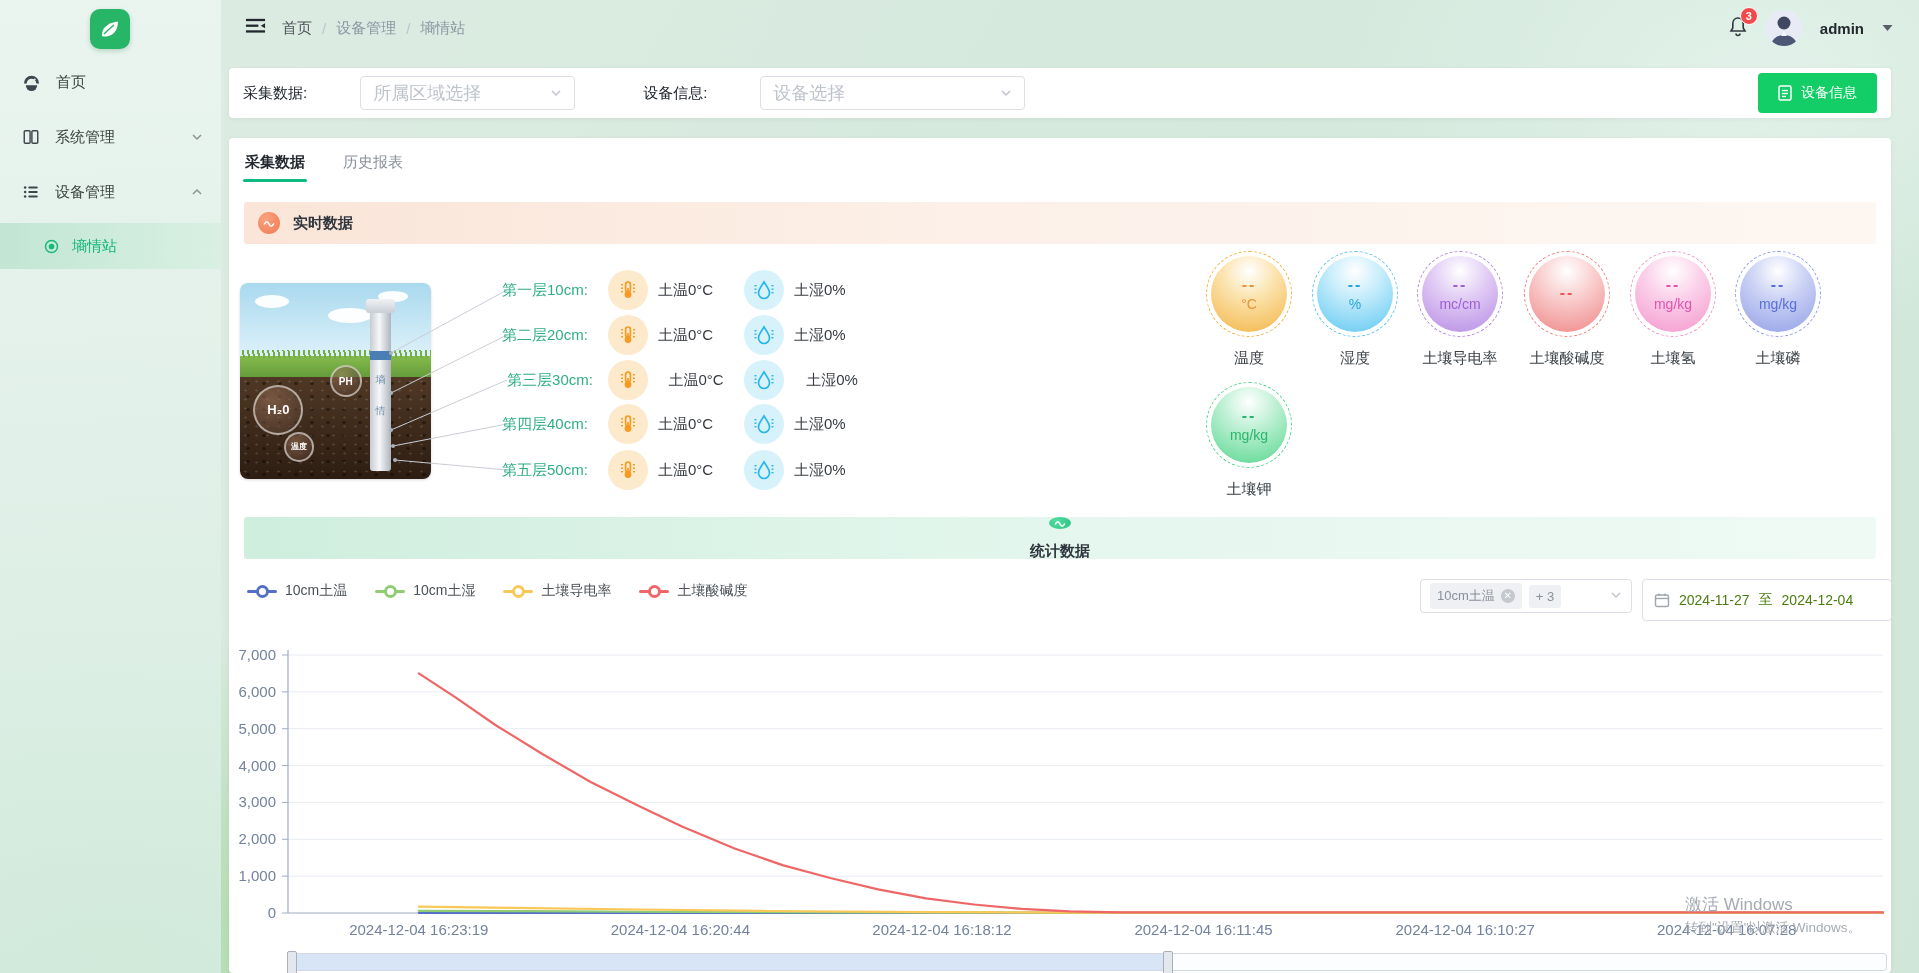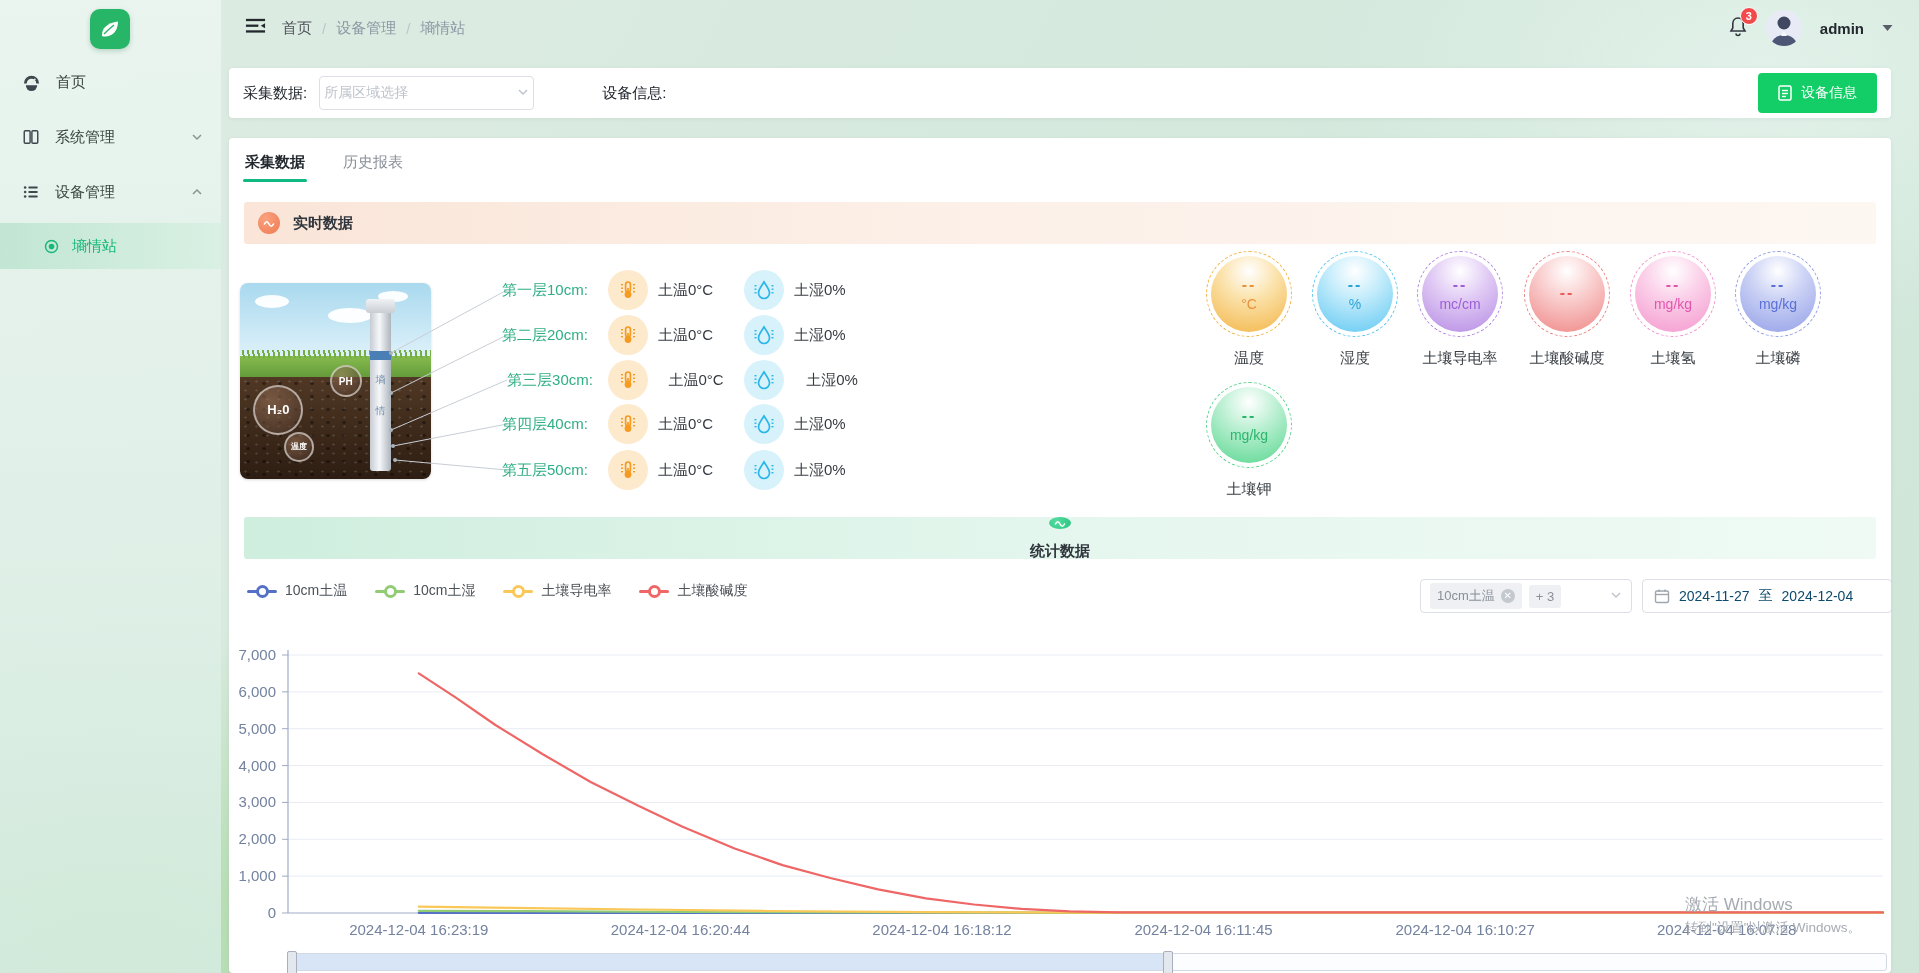--- a/index.html
+++ b/index.html
@@ -38,21 +38,21 @@
     line-height:16px;padding:0 5px;border-radius:9px;border:1px solid #fff;font-weight:bold;}
   .avatar{width:36px;height:36px;border-radius:50%;background:#e8ebf5;overflow:hidden;
     display:flex;align-items:flex-end;justify-content:center;cursor:pointer;}
   .uname{font-size:15px;font-weight:bold;color:#23282e;cursor:pointer;}
   
   .card{position:absolute;background:#fff;border-radius:4px;box-shadow:0 1px 4px rgba(60,90,75,.08);}
   .filter-card{left:229px;top:68px;width:1662px;height:50px;display:flex;align-items:center;
     padding:0 14px;box-sizing:border-box;gap:12px;}
   .flabel{font-size:15px;color:#20262e;}
   .select{height:34px;border:1px solid #dcdfe6;border-radius:4px;background:#fff;display:flex;
-    align-items:center;padding:0 4px;box-sizing:border-box;color:#bfc4cc;font-size:14px;cursor:pointer;}
+    align-items:center;padding:0 12px;box-sizing:border-box;color:#bfc4cc;font-size:18px;cursor:pointer;margin-left:41px;}
   .sel-region{width:215px;}
   .sel-device{width:265px;}
   .select .chev{margin-left:auto;color:#c0c4cc;}
   .btn-green{margin-left:auto;height:40px;padding:0 20px;background:#13ce66;border:none;
     border-radius:4px;color:#fff;font-size:14px;display:flex;align-items:center;gap:9px;
     cursor:pointer;font-family:inherit;}
   .main-card{left:229px;top:138px;width:1662px;height:835px;overflow:hidden;}
   
   .tabs{position:absolute;left:16px;top:2px;display:flex;gap:38px;height:44px;}
   .tab{display:flex;align-items:center;font-size:15px;color:#8a9099;cursor:pointer;position:relative;}
@@ -122,23 +122,23 @@
     background:#fff;border:3px solid #888;}
   .legend-item span{font-size:14px;color:#4c5258;}
   .series-select{position:absolute;left:1191px;top:441px;width:212px;height:34px;border:1px solid #dcdfe6;
     border-radius:4px;background:#fff;display:flex;align-items:center;gap:7px;padding:0 9px;
     box-sizing:border-box;cursor:pointer;}
   .tag{background:#eef0f3;border-radius:3px;padding:4px 7px;font-size:13px;color:#8a9099;
     display:flex;align-items:center;gap:6px;}
   .tag-close{width:14px;height:14px;border-radius:50%;background:#c4c8cf;color:#fff;font-size:10px;
     line-height:14px;text-align:center;cursor:pointer;}
   .series-select .chev{margin-left:auto;color:#c0c4cc;}
-  .date-box{position:absolute;left:1413px;top:441px;width:250px;height:34px;border:1px solid #dcdfe6;
+  .date-box{position:absolute;left:1413px;top:441px;width:250px;height:42px;border:1px solid #dcdfe6;
     border-radius:4px;background:#fff;display:flex;align-items:center;gap:9px;padding:0 11px;
-    box-sizing:border-box;font-size:14px;color:#0c4a6e;cursor:pointer;}
+    box-sizing:border-box;font-size:14px;color:#4d7c0f;cursor:pointer;}
   
   .chart-wrap{position:absolute;left:4px;top:507px;width:1660px;height:300px;}
   .watermark{position:absolute;left:1452px;top:248px;color:#a6abb2;line-height:23px;}
   .wm1{font-size:17px;}
   .wm2{font-size:13.5px;display:block;}
   
   .dz-track{position:absolute;left:59px;top:815px;width:1597px;height:16px;border:1px solid #d3d9e3;
     border-radius:3px;background:rgba(252,253,255,.9);cursor:pointer;}
   .dz-fill{position:absolute;left:0;top:0;bottom:0;width:55%;background:#d8e5f6;border-right:1px solid #bcd0ec;}
   .dz-h{position:absolute;top:-3px;width:8px;height:22px;background:#e3e7ee;border:1px solid #a8b0bd;
@@ -244,20 +244,28 @@
   <span class="flabel">采集数据:</span>
   <div class="select sel-region">
     <span>所属区域选择</span>
     <span class="chev">
       <svg width="12" height="12" viewBox="0 0 12 12">
           <polyline points="2,4 6,8 10,4" fill="none" stroke="#c0c4cc" stroke-width="1.5"></polyline>
         </svg>
     </span>
   </div>
   <span class="flabel" style="margin-left:56px;">设备信息:</span>
+  <div class="select sel-device">
+    <span>设备选择</span>
+    <span class="chev">
+      <svg width="12" height="12" viewBox="0 0 12 12">
+          <polyline points="2,4 6,8 10,4" fill="none" stroke="#c0c4cc" stroke-width="1.5"></polyline>
+        </svg>
+    </span>
+  </div>
   <button class="btn-green">
     <svg width="14" height="16" viewBox="0 0 14 16">
       <rect x="1" y="1" width="12" height="14" rx="1.5" fill="none" stroke="#fff" stroke-width="1.5"></rect>
       <line x1="4" y1="5.5" x2="10" y2="5.5" stroke="#fff" stroke-width="1.4"></line>
       <line x1="4" y1="8.5" x2="10" y2="8.5" stroke="#fff" stroke-width="1.4"></line>
       <line x1="4" y1="11.5" x2="8" y2="11.5" stroke="#fff" stroke-width="1.4"></line>
     </svg>
     <span>设备信息</span>
   </button>
 </section>

